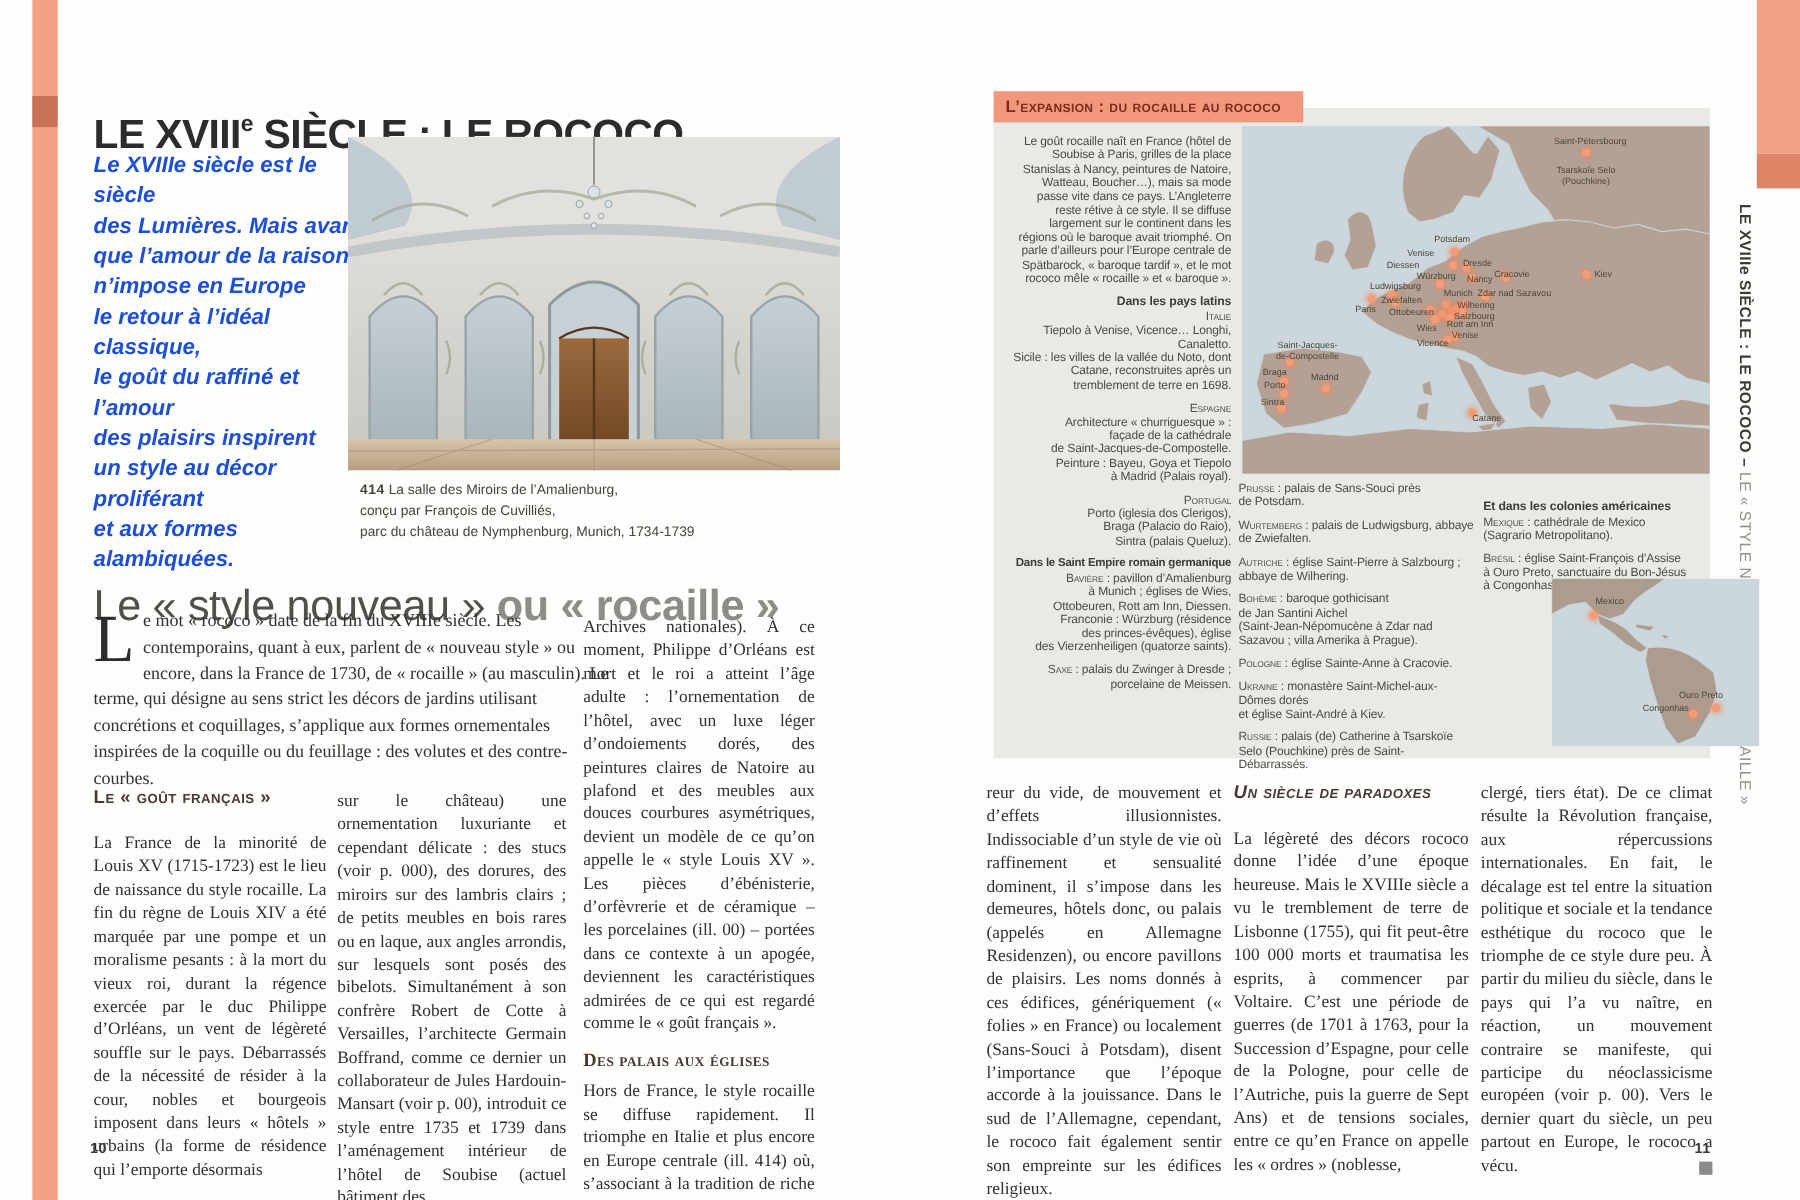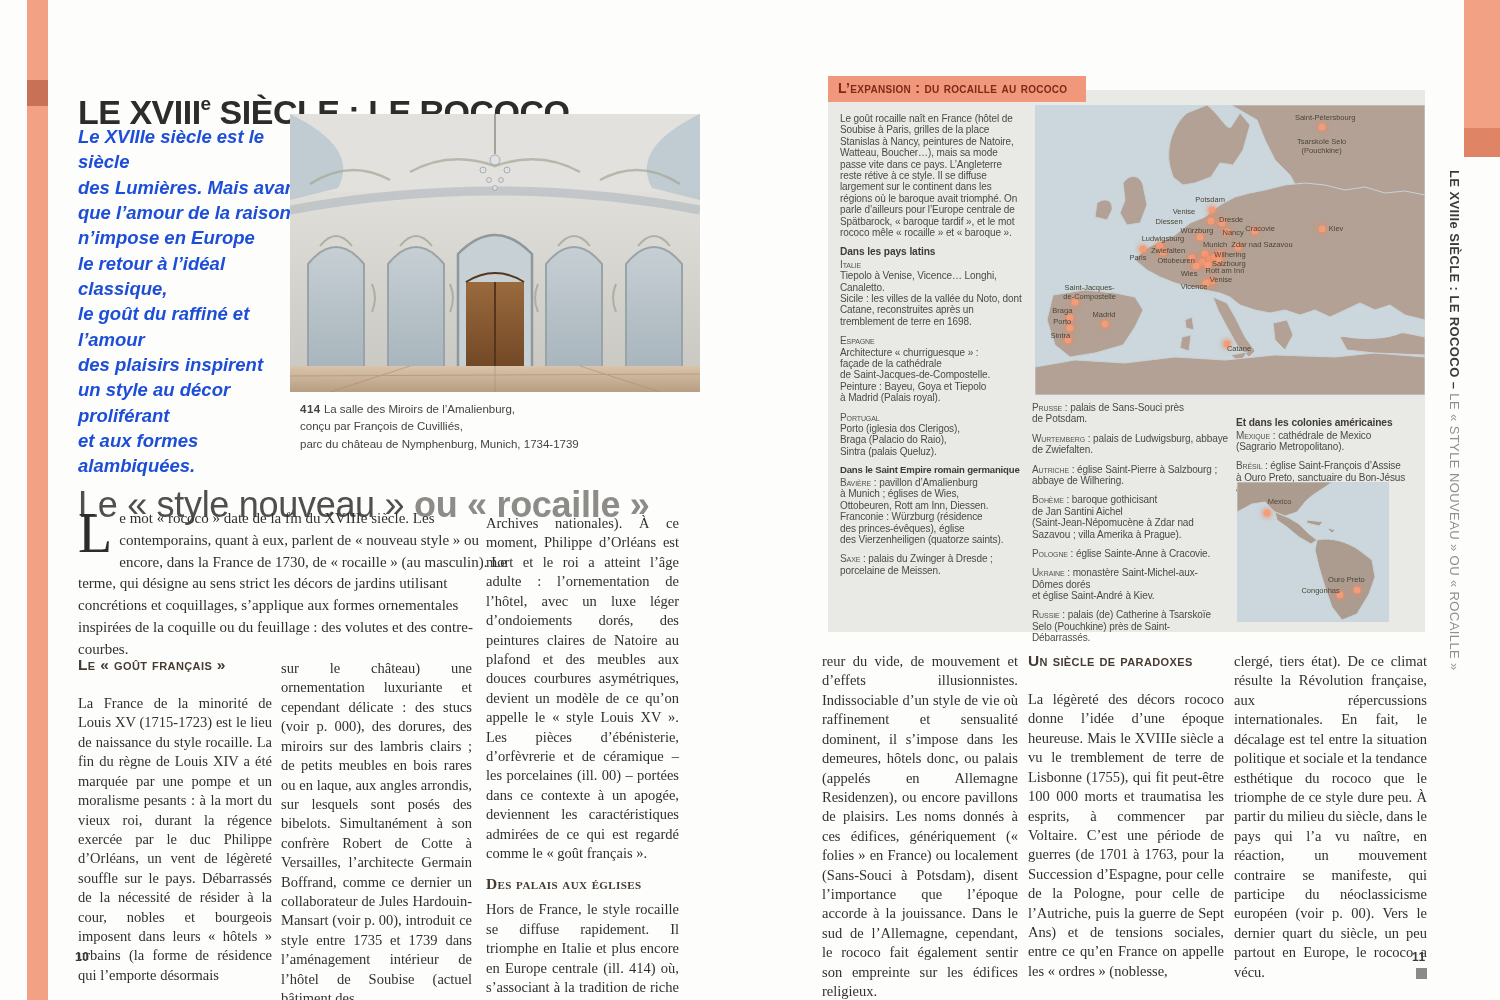--- a/index.html
+++ b/index.html
@@ -30,48 +30,48 @@
   .serif{font-family:"Liberation Serif",serif;font-size:14.5px;line-height:1.34;color:#30302e;text-align:justify;}
   .lead{left:78px;top:508px;width:430px;font-size:15px;line-height:1.45;text-align:left;}
   .dropcap{float:left;font-size:56px;line-height:.82;padding:3px 7px 0 0;color:#2c2c2a;font-family:"Liberation Serif",serif;}
   .colh{font-variant:small-caps;font-weight:700;font-size:15.5px;color:#463b32;letter-spacing:.4px;}
   .colL1h{left:78px;top:656px;width:194px;}
   .colL1{left:78px;top:694px;width:194px;}
   .colL2{left:281px;top:659px;width:191px;}
   .colL3{left:486px;top:514px;width:193px;}
   .colL3 .colh{display:block;margin:10px 0 6px;}
   .rcol1{left:822px;top:652px;width:196px;}
-  .rcol2h{left:1028px;top:652px;width:196px;}
+  .rcol2h{left:1028px;top:652px;width:196px;font-style:italic;}
   .rcol2{left:1028px;top:690px;width:196px;}
   .rcol3{left:1234px;top:652px;width:193px;}
   .endmark{float:right;width:11px;height:11px;background:#8a8a88;margin-top:5px;}
   .pnum{font-size:12px;font-weight:700;color:#3a3a38;letter-spacing:.5px;}
   .pnum-left{left:75px;top:950px;}
   .pnum-right{left:1412px;top:950px;}
 
   
   .panel{left:828px;top:90px;width:597px;height:542px;background:#E9E9E5;}
   .panel-header{left:828px;top:76px;width:258px;height:26px;background:#F0977C;color:#7E2A18;
       font-variant:small-caps;font-weight:700;font-size:14px;line-height:25px;padding-left:10px;
       letter-spacing:.3px;box-sizing:border-box;}
   .sb{font-size:10px;line-height:1.14;color:#4c4a44;letter-spacing:-.1px;}
-  .sb-colA{left:840px;top:113px;width:186px;}
+  .sb-colA{left:840px;top:113px;width:186px;text-align:right;}
   .sb-colB{left:1032px;top:402px;width:200px;}
   .sb-colC{left:1236px;top:415px;width:184px;}
   .sb p{margin:0 0 8px;}
   .sb .bh{font-weight:700;color:#3f3b35;margin:2px 0 1px;font-size:10.2px;}
   .sb .bh-long{font-size:9.6px;letter-spacing:-.2px;}
   .entry{white-space:pre-line;margin:0 0 7px;}
   .sc-term{font-variant:small-caps;color:#55514a;}
 
   
   .map{overflow:hidden;}
   .map svg{position:absolute;left:0;top:0;}
   .europe-map{left:1035px;top:105px;width:390px;height:290px;}
-  .americas-map{left:1237px;top:482px;width:152px;height:140px;}
+  .americas-map{left:1293px;top:482px;width:152px;height:140px;padding-left:21px;}
   .map-label{position:absolute;transform:translate(-50%,-50%);font-size:7.5px;color:#4a4638;
              white-space:pre;text-align:center;line-height:1.15;z-index:3;}
   .map-dot{position:absolute;width:7px;height:7px;border-radius:50%;background:#F49B78;
            box-shadow:0 0 4px 2px rgba(238,137,97,.55);transform:translate(-50%,-50%);z-index:2;}
 </style>
 </head>
 <body>
 
 <div class="canvas">
 

